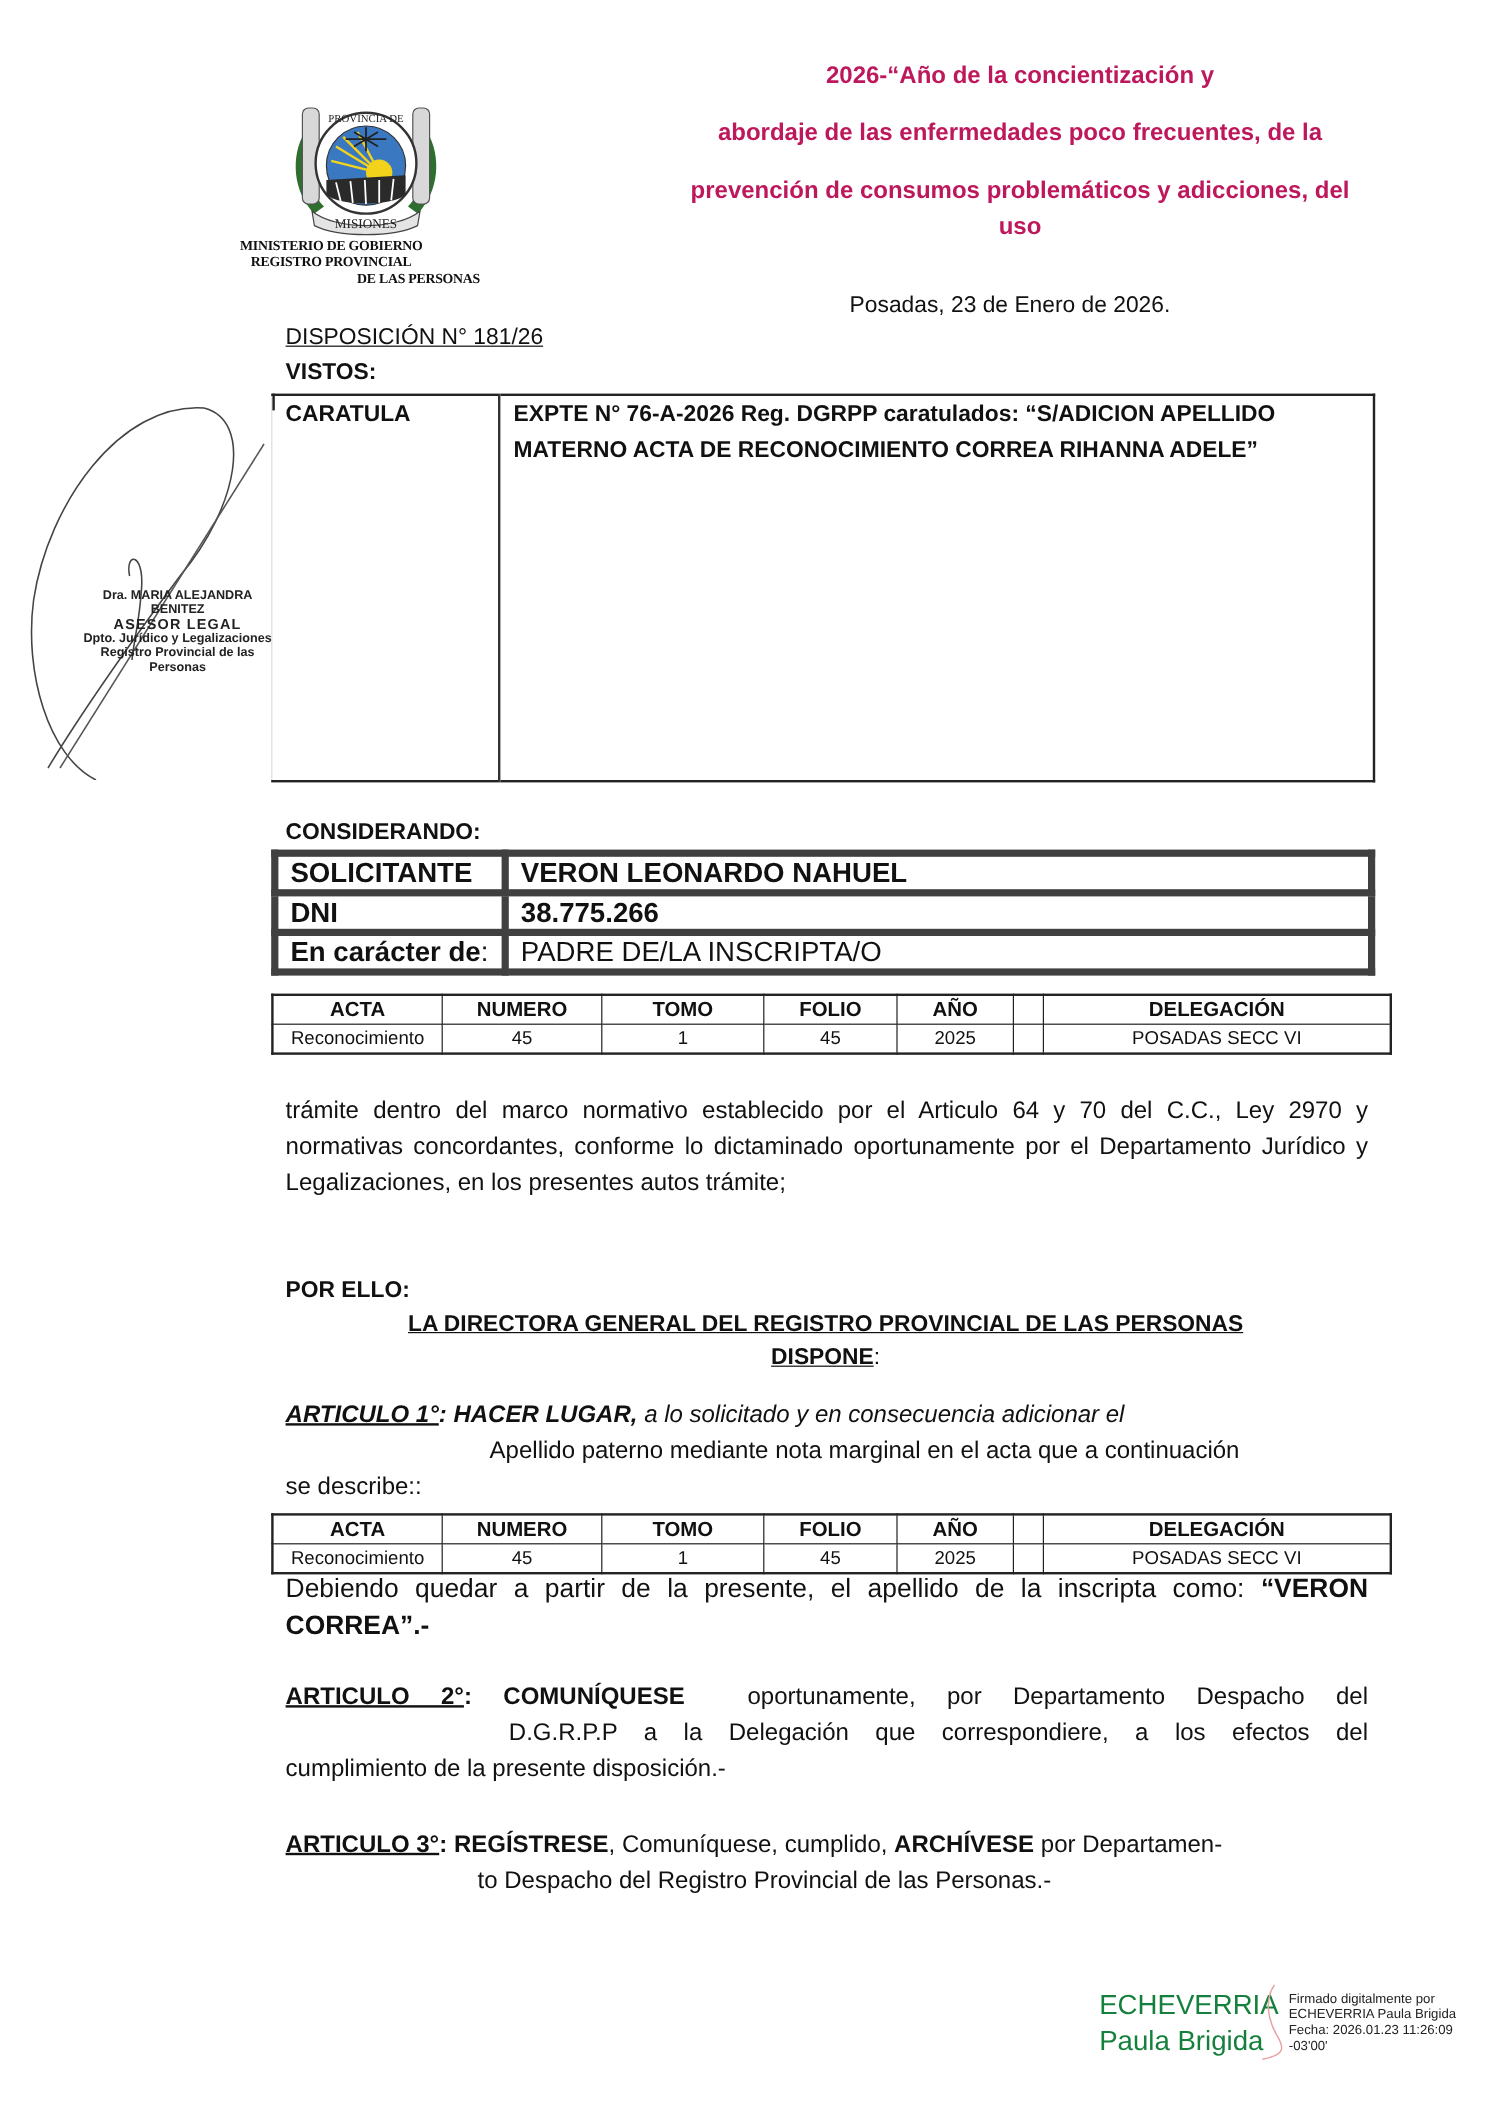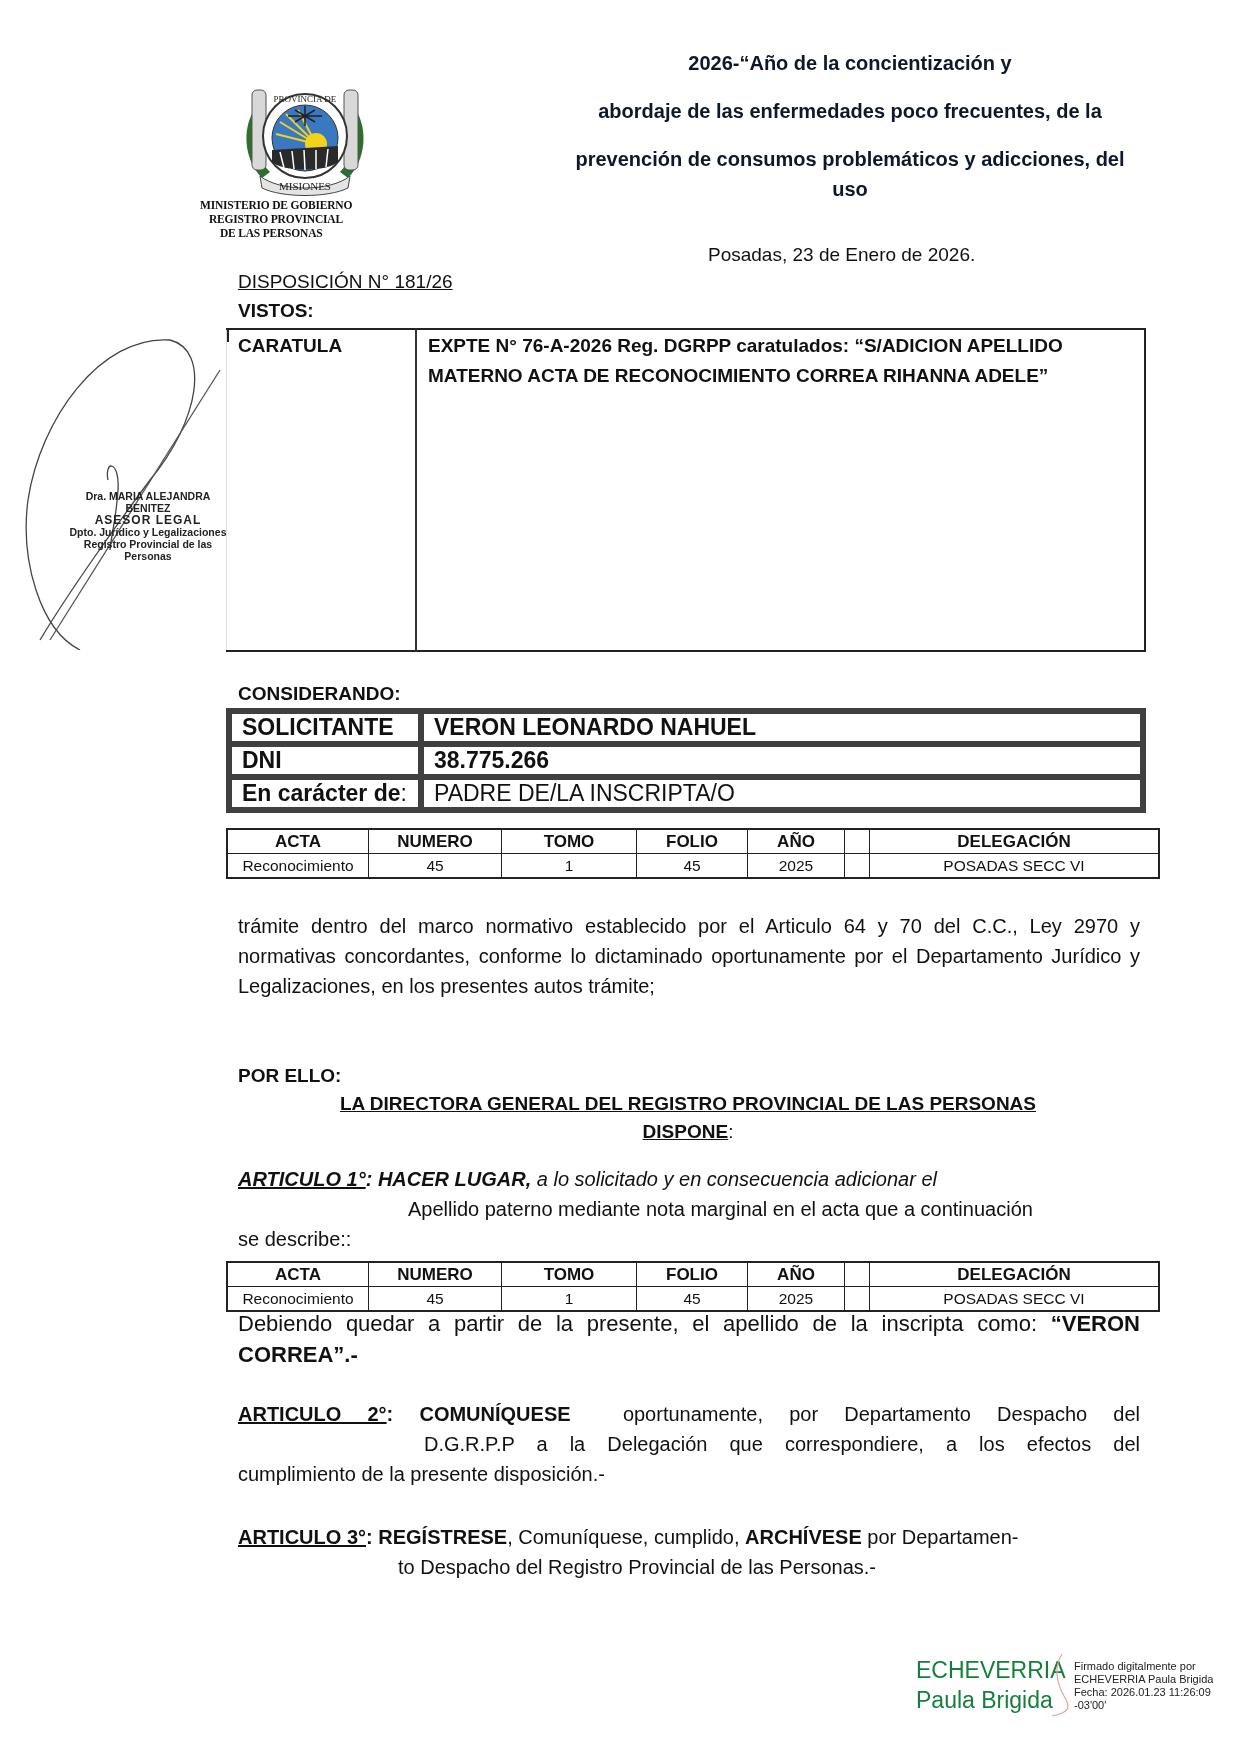--- a/index.html
+++ b/index.html
@@ -1,22 +1,22 @@
 <!DOCTYPE html>
 <html><head>
 <meta charset="utf-8">
 <style>
   html, body { margin:0; padding:0; background:#ffffff; }
   body { width:1242px; height:1755px; position:relative; overflow:hidden; color:#111; font-family:"Liberation Sans", sans-serif; }
   .abs { position:absolute; }
   .crest { left:240px; top:80px; width:130px; height:118px; }
   .ministry { left:200px; top:198px; width:200px; font-family:"Liberation Serif", serif; font-weight:bold; font-size:11.5px; line-height:14px; letter-spacing:-0.2px; }
   .ministry div:nth-child(2) { padding-left:9px; }
-  .ministry div:nth-child(3) { padding-left:20px; }
-  .motto { left:500px; width:700px; text-align:center; font-weight:bold; font-size:20px; color:#0f172a; }
+  .ministry div:nth-child(3) { padding-left:20px;text-align:right; }
+  .motto { left:500px; width:700px; text-align:center; font-weight:bold; font-size:20px; color:#be185d; }
   .date { left:708px; top:244px; font-size:19px; }
   .disp-title { left:238px; top:271px; font-weight:normal; font-size:19px; text-decoration:underline; }
   .vistos { left:238px; top:300px; font-weight:bold; font-size:19px; }
   table { border-collapse:collapse; }
   .caratula { left:226px; top:328px; width:920px; height:324px; border:2px solid #222; border-left:none; }
   .caratula td { vertical-align:top; font-weight:bold; font-size:19px; line-height:30px; padding:1px 11px; }
   .caratula td.c1 { width:166px; border-right:2px solid #333; border-left:1px solid #ddd; }
   .caratula .tick { position:absolute; left:0; top:-2px; width:2px; height:14px; background:#222; }
   .consid-label { left:238px; top:683px; font-weight:bold; font-size:19px; }
   .consid { left:226px; top:708px; width:920px; border:2px solid #222; }

